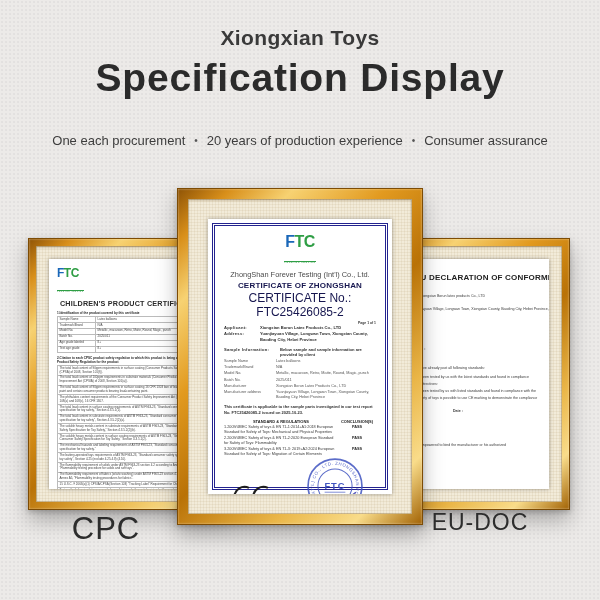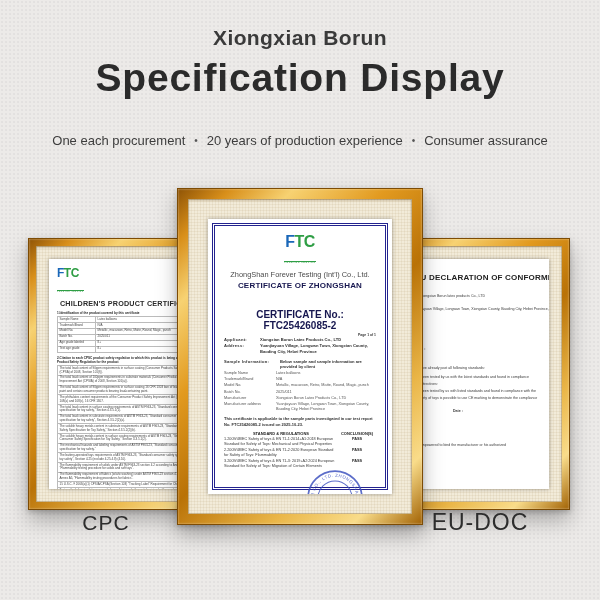--- a/index.html
+++ b/index.html
@@ -30,37 +30,37 @@
         box-shadow:0 0 4px rgba(0,0,0,.35);}
   .frame-center{left:177px;top:188px;width:246px;height:337px;z-index:3;}
   .frame-center .gold{padding:10px;}
   .frame-center .mat{padding:20px;}
   .frame-left{left:28px;top:238px;width:200px;height:272px;z-index:1;}
   .frame-right{left:362px;top:238px;width:208px;height:272px;z-index:1;}
   .frame-left .gold,.frame-right .gold{padding:7px;}
   .frame-left .mat,.frame-right .mat{padding:13px;}
   
   .cert-label{position:absolute;color:#2d2d2d;letter-spacing:1px;text-align:center;z-index:4;}
-  .label-cpc{left:31px;top:511px;width:150px;font-size:21px;}
+  .label-cpc{left:31px;top:511px;width:150px;font-size:31px;}
   .label-ce{left:225px;top:529px;width:150px;font-size:25px;}
   .label-eudoc{left:405px;top:509px;width:150px;font-size:23px;}
   
   .ftc-logo{text-align:center;line-height:1;}
   .ftc-row{font-weight:800;letter-spacing:-.5px;}
   .ftc-f{color:#1a67b8;} .ftc-tc{color:#2f9e45;}
   .ftc-sub{color:#2f9e45;letter-spacing:.6px;margin-top:.6px;border-top:.5px solid #2f9e45;
            display:inline-block;padding-top:.5px;}
   
   .cert-inner{position:absolute;inset:6px;border:1.8px solid #23238e;outline:.7px solid #23238e;
         outline-offset:1.4px;display:flex;flex-direction:column;padding:5px 9px;box-sizing:border-box;}
   .ce-logo .ftc-row{font-size:16px;} .ce-logo .ftc-sub{font-size:2.4px;}
   .ce-logo{margin-top:3px;}
   .ce-company{margin-top:4px;text-align:center;font-size:7.4px;color:#4a4a4a;}
   .ce-title{margin-top:1.5px;text-align:center;font-size:8px;font-weight:700;color:#16164f;letter-spacing:.2px;}
-  .ce-no{margin-top:19px;text-align:center;font-size:10px;font-weight:700;color:#16164f;}
+  .ce-no{margin-top:1px;text-align:center;font-size:12px;font-weight:400;color:#16164f;}
   .ce-page{margin-top:2px;text-align:right;font-size:3.4px;font-weight:700;color:#333;}
   .kv{display:flex;margin-top:.8px;}
   .kv .k{width:36px;flex:none;font-size:4.1px;font-weight:700;letter-spacing:.3px;color:#2f2f2f;}
   .kv .v{font-size:4.1px;font-weight:700;color:#2f2f2f;line-height:1.3;}
   .sample-head{margin-top:5px;}
   .sample-head .k{width:56px;}
   .sr{display:flex;margin-top:1.3px;}
   .sr .k{width:52px;flex:none;font-size:3.8px;color:#555;}
   .sr .v{font-size:3.8px;color:#555;line-height:1.3;}
   .applicab{margin-top:4.5px;font-size:4px;font-weight:700;color:#2f2f2f;line-height:1.35;}
@@ -94,21 +94,21 @@
   .lm0{margin-top:12px;} .lm1{margin-top:9px;} .lm2{margin-top:8px;} .lm3{margin-top:7px;}
   .lm4{margin-top:13px;font-weight:700;} .lm5{margin-top:15px;} .lm6{margin-top:5px;}
   .lm7{margin-top:3px;} .lm8{margin-top:3px;} .lm9{margin-top:3px;}
   .lm10{margin-top:9px;margin-left:62px;font-weight:700;} .lm11{margin-top:30px;}
 </style>
 </head>
 <body>
 
 <div class="stage">
 
-  <div class="brand">Xiongxian Borun</div>
+  <div class="brand">Xiongxian Toys</div>
   <div class="big-title">Specification Display</div>
   <div class="tagline">
     <span>One each procurement</span><span class="dot">•</span><span>20 years of production experience</span><span class="dot">•</span><span>Consumer assurance</span>
   </div>
 
   <figure class="frame frame-left" style="margin:0">
     <div class="gold">
       <div class="mat">
         <div class="paper">
           <div class="cpc-content">

